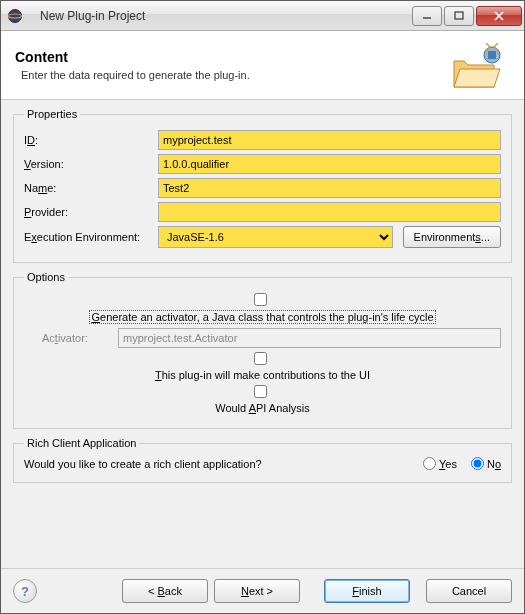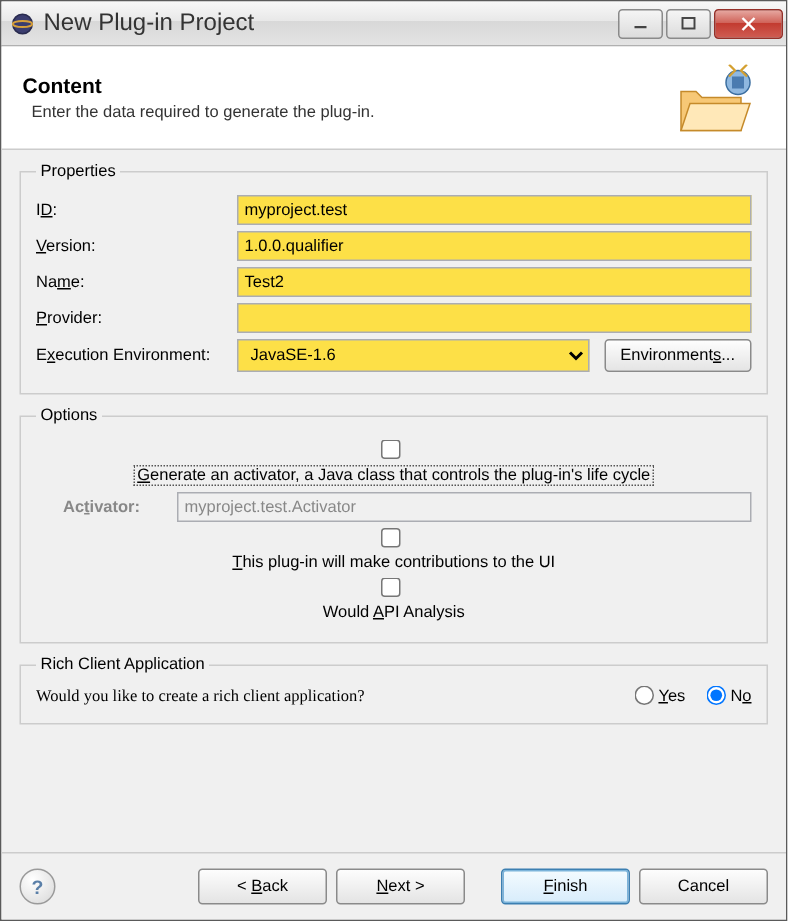--- a/index.html
+++ b/index.html
@@ -22,21 +22,21 @@
   }
   .titlebar {
     height: 30px;
     background: linear-gradient(to bottom, #f8f8f8 0%, #e8e8e8 45%, #d8d8d8 46%, #e4e4e4 100%);
     display: flex;
     align-items: center;
     padding: 0 2px 0 6px;
     border-bottom: 1px solid #b0b0b0;
   }
   .titlebar .icon { width: 16px; height: 16px; display:flex; align-items:center; justify-content:center; }
-  .titlebar .title { margin-left: 6px; font-size: 16px; color: #333; flex:1; }
+  .titlebar .title { margin-left: 17px; font-size: 12px; color: #333; flex:1; }
   .winbtns { display:flex; gap:0; }
   .winbtn {
     width: 30px; height: 20px;
     border: 1px solid #8a8a8a;
     border-radius: 3px;
     margin-left: 2px;
     display:flex; align-items:center; justify-content:center;
     background: linear-gradient(to bottom, #f5f5f5, #dcdcdc);
     font-size: 10px;
     color: #444;
@@ -119,21 +119,21 @@
   .check-row input[type=checkbox] { margin: 0 4px 0 0; width:13px; height:13px; }
   .check-row .label { color:#000; }
   .check-row .label.focused { border: 1px dotted #555; padding: 0 1px; }
   .rca-row {
     display:flex;
     align-items:center;
     gap: 10px;
     font-size: 11px;
     padding: 2px 0;
   }
-  .rca-row .question { flex:1;font-family:Liberation Serif, serif; }
+  .rca-row .question { flex:1; }
   .radio-group { display:flex; align-items:center; gap: 14px; }
   .radio-group label { display:flex; align-items:center; gap:3px; }
   .radio-group input[type=radio] { margin:0; width:13px; height:13px; }
   .footer {
     border-top: 1px solid #ccc;
     padding: 10px 12px;
     display:flex;
     align-items:center;
     background: #f0f0f0;
   }
@@ -153,21 +153,21 @@
     border: 1px solid #8a8a8a;
     border-radius: 3px;
     background: linear-gradient(to bottom, #fdfdfd, #e4e4e4);
     font-size: 11px;
   }
   .nav-btn.default {
     border: 1px solid #3c7fb1;
     box-shadow: 0 0 0 1px #7bb3da inset;
     background: linear-gradient(to bottom, #f4fbff, #d7ecfb);
   }
-  .nav-btn.cancel { }
+  .nav-btn.cancel { margin-left: 10px; }
 </style>
 </head>
 <body>
 
 <div class="window">
 
   <div class="titlebar">
     <span class="icon">
       <svg width="16" height="16" viewBox="0 0 16 16">
         <circle cx="8" cy="8" r="6.5" fill="#3b3d6f" stroke="#2a2c50"></circle>
@@ -242,21 +242,21 @@
     </fieldset>
 
     <fieldset>
       <legend>Options</legend>
 
       <div class="check-row">
         <input type="checkbox" style="">
         <span class="label focused"><span class="underline">G</span><span>enerate an activator, a Java class that controls the plug-in's life cycle</span></span>
       </div>
       <div class="field-row indent" style="margin-left:18px;">
-        <label class="field-label disabled" style="width:70px;font-weight:bold;"><span>Ac</span><span class="underline">t</span><span>ivator:</span></label>
+        <label class="field-label disabled" style="width:70px;"><span>Ac</span><span class="underline">t</span><span>ivator:</span></label>
         <input class="text-input" type="text" disabled="" value="myproject.test.Activator" style="">
       </div>
       <div class="check-row">
         <input type="checkbox" style="">
         <span class="label"><span class="underline">T</span><span>his plug-in will make contributions to the UI</span></span>
       </div>
       <div class="check-row">
         <input type="checkbox" style="">
         <span class="label"><span>Would </span><span class="underline">A</span><span>PI Analysis</span></span>
       </div>

